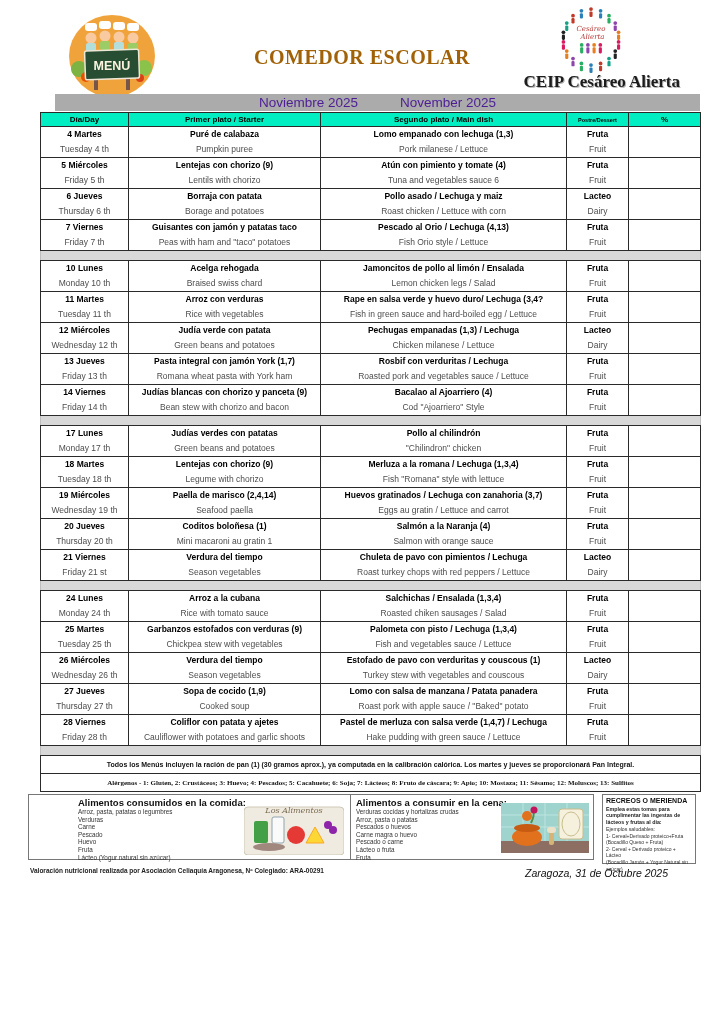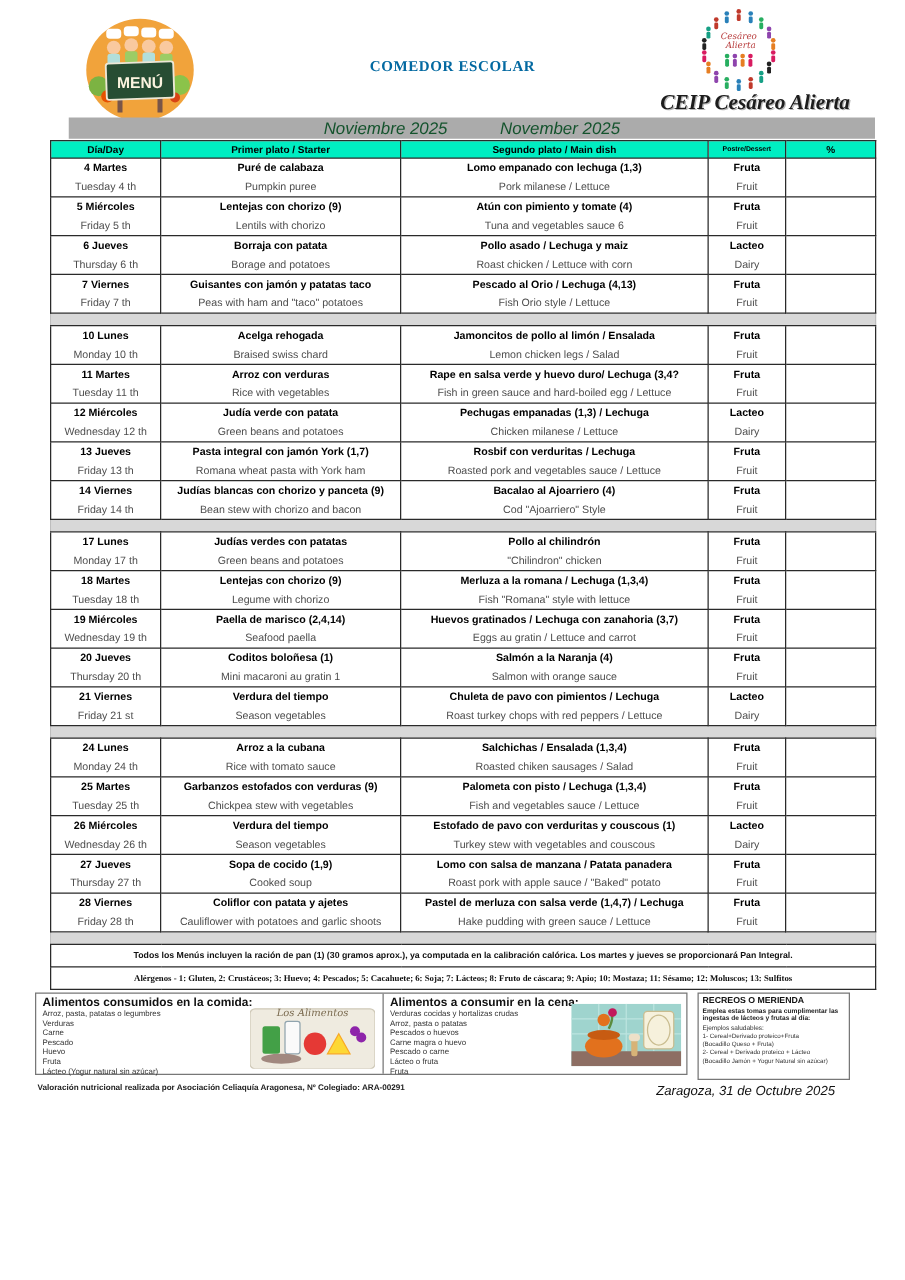--- a/index.html
+++ b/index.html
@@ -4,45 +4,45 @@
 <style>
   * { margin:0; padding:0; box-sizing:border-box; }
   body { font-family:"Liberation Sans", sans-serif; background:#fff; }
   .page { position:relative; width:724px; height:1024px; background:#fff; overflow:hidden; }
 
   
   .hdr { position:relative; height:112px; }
   .menu-logo { position:absolute; left:64px; top:12px; }
   .school-logo { position:absolute; left:552px; top:6px; }
   .doc-title { position:absolute; left:0; right:0; top:46px; text-align:center;
-    font-family:"Liberation Serif", serif; font-weight:bold; font-size:12px; letter-spacing:.5px; color:#0369a1; }
+    font-family:"Liberation Serif", serif; font-weight:bold; font-size:20px; letter-spacing:.5px; color:#a16207; }
   .school-name { position:absolute; right:44px; top:72px; font-family:"Liberation Serif", serif;
-    font-weight:bold; font-style:italic; font-size:17px; color:#1c1c1c; text-shadow:1px 1px 0 #b5b5b5; }
+    font-weight:bold; font-size:17px; color:#1c1c1c; text-shadow:1px 1px 0 #b5b5b5; }
   .month-band { position:absolute; left:55px; top:94px; width:645px; height:17px; background:#ababab;
     display:flex; align-items:center; justify-content:center; gap:42px; }
-  .month-band span { font-style:italic; font-size:13.5px; color:#14532d; }
+  .month-band span { font-size:13.5px; color:#4c1d95; }
 
   
   table.menu { border-collapse:collapse; margin-left:40px; width:660px; table-layout:fixed; }
   table.menu td, table.menu th { border:1px solid #2a2a2a; padding:0; vertical-align:middle; text-align:center; overflow:hidden; }
   thead th { background:#00eec2; height:14px; font-size:8px; font-weight:bold; color:#000; }
   thead th.small-h { font-size:5.5px; }
   td .es { font-weight:bold; font-size:8.5px; color:#000; height:15px; line-height:15px; white-space:nowrap; }
   td .en { font-weight:normal; font-size:8.5px; color:#4d4d4d; height:15px; line-height:15px; white-space:nowrap; }
   tr.sep td { background:#d8d8d8; height:10px; border-left:1px solid #bdbdbd; border-right:1px solid #bdbdbd; }
   tr.note-row td { height:18px; }
   .note-0 { font-weight:bold; font-size:7px; color:#111; }
   .note-1 { font-family:"Liberation Serif", serif; font-weight:bold; font-size:7px; color:#111; }
   .note-2 { font-family:"DejaVu Serif", serif; font-style:italic; font-size:7.5px; color:#222; }
 
   
   .bottom { margin:2px 0 0 28px; width:668px; display:flex; align-items:flex-start; }
   .meal-boxes { display:flex; border:1px solid #777; }
   .meal-box { position:relative; padding:2px 5px; height:64px; }
-  .meal-box.lunch { width:278px; border-right:1px solid #777; }
+  .meal-box.lunch { width:278px; border-right:1px solid #777;margin-left:44px; }
   .meal-box.dinner { width:242px; }
   .meal-box h3 { font-size:9.5px; font-weight:bold; color:#111; }
   .meal-box .list-item { font-size:6.3px; line-height:7.6px; color:#333; }
   .clip { position:absolute; top:8px; }
   .clip.food { right:6px; }
   .clip.pot { right:4px; }
   .snack-box { width:122px; margin-left:8px; border:1px solid #777; padding:2px 3px; height:70px; }
   .snack-box h3 { font-size:7px; font-weight:bold; color:#111; margin-bottom:2px; }
   .snack-intro { font-size:5.3px; font-weight:bold; color:#222; line-height:6.4px; margin-bottom:1px; }
   .snack-sub { font-size:5.2px; color:#333; line-height:6.4px; }

